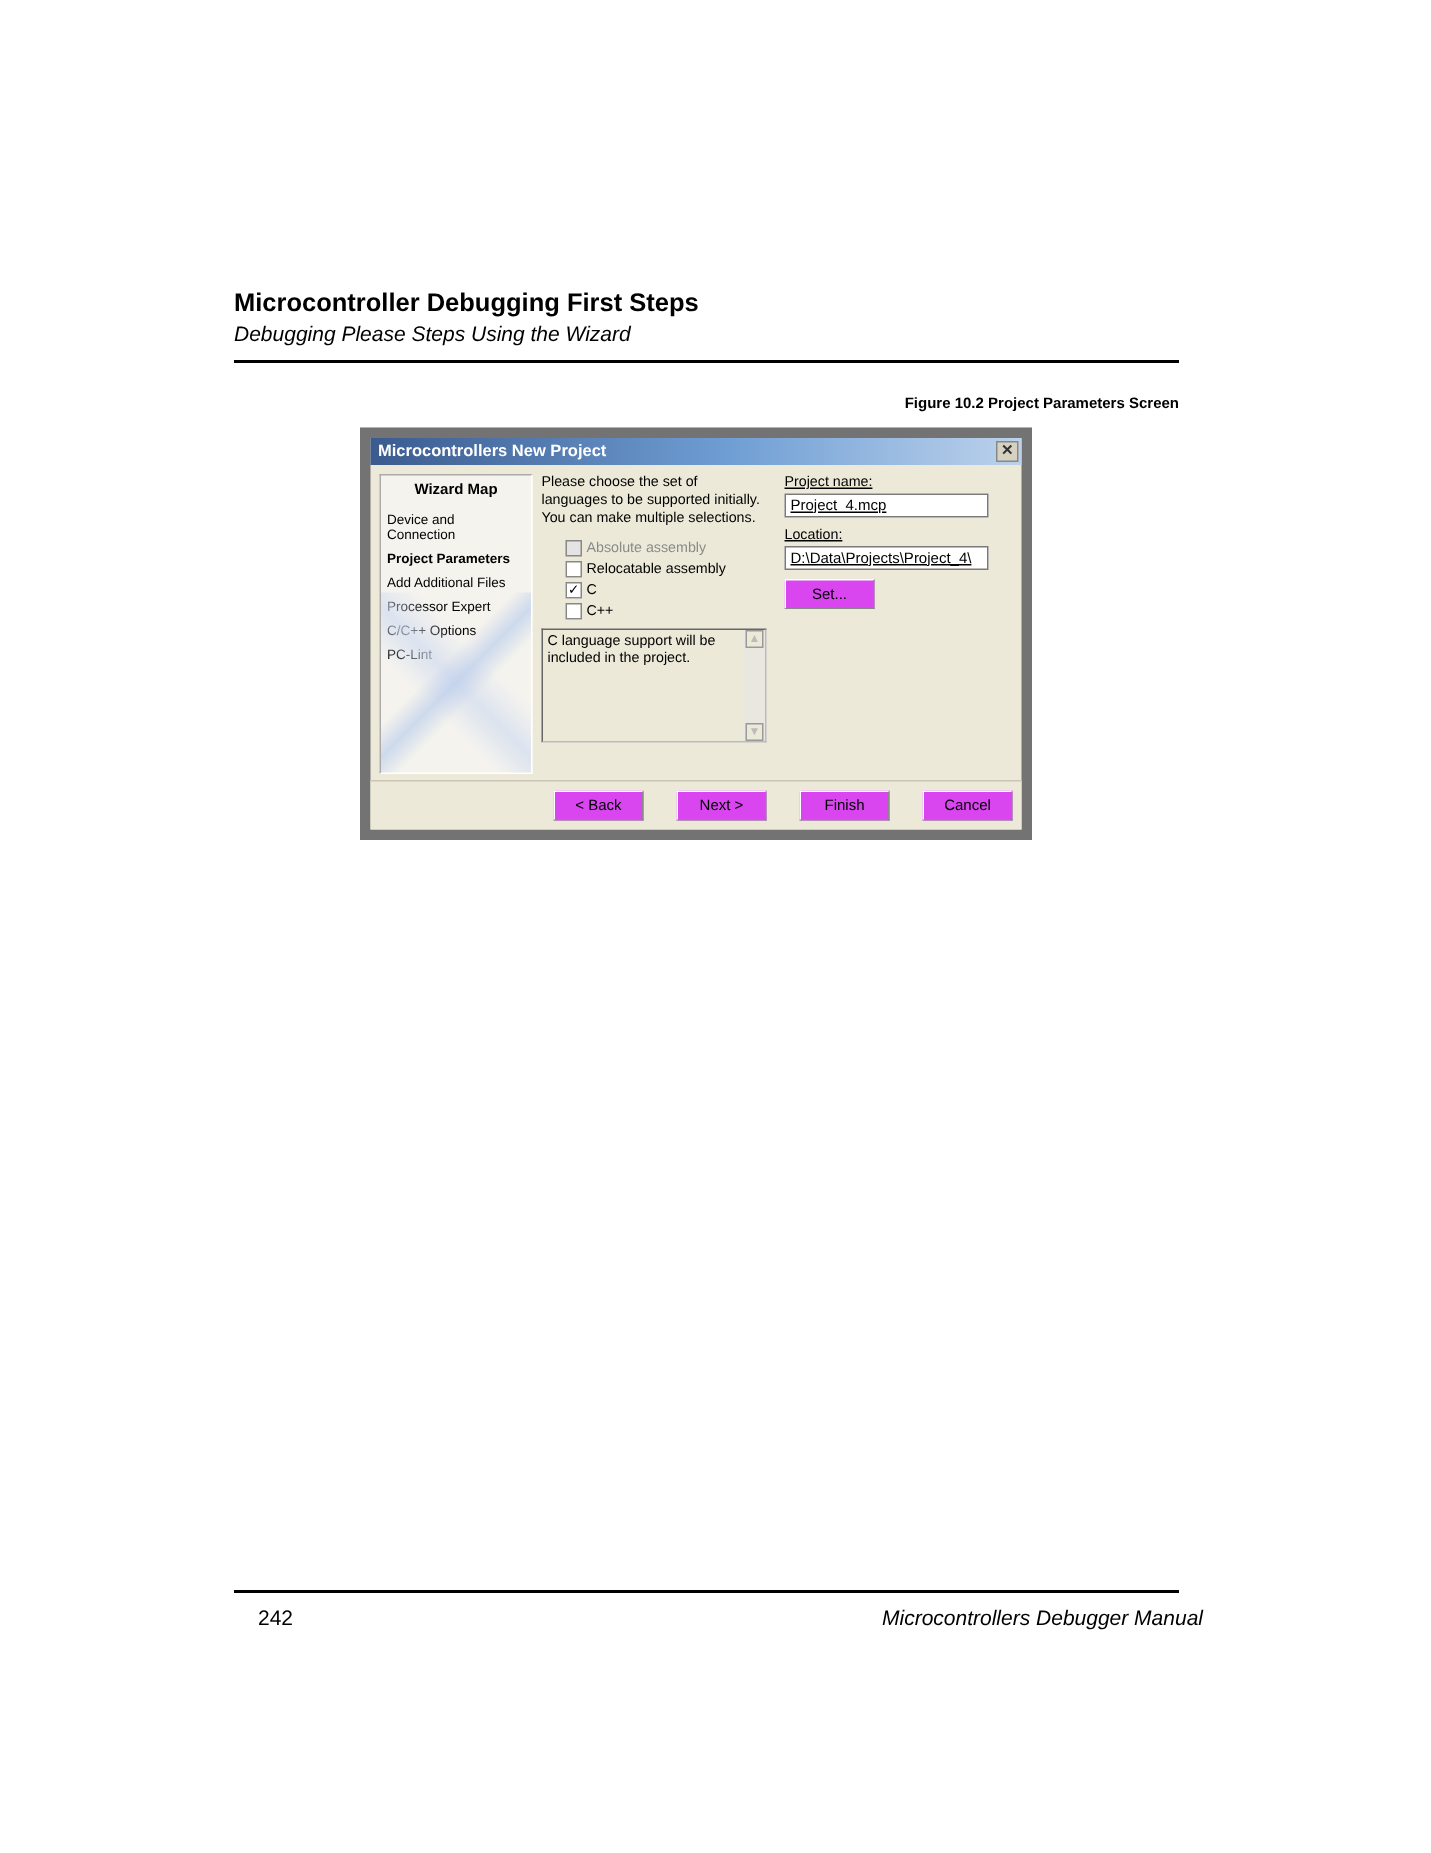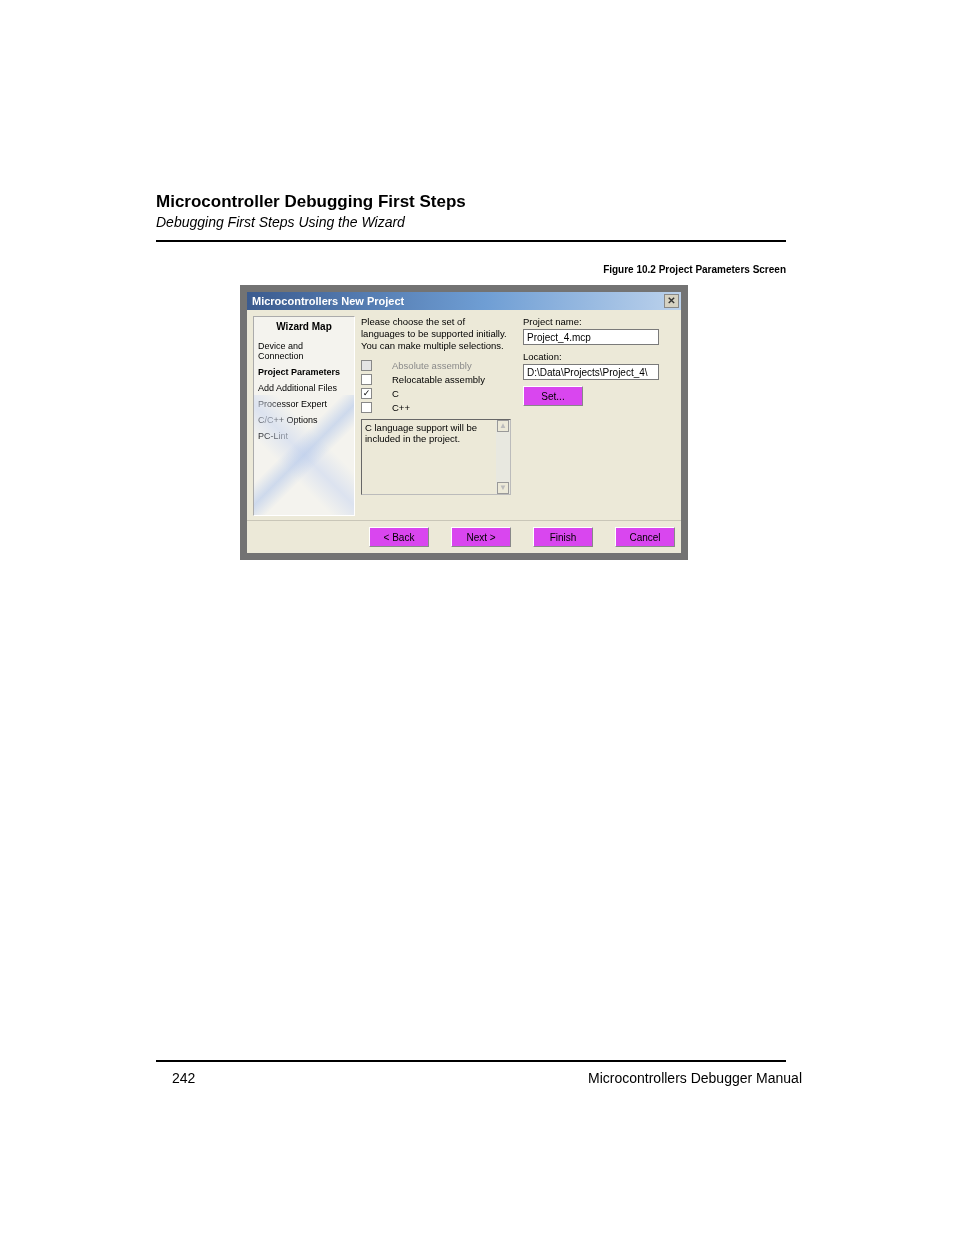--- a/index.html
+++ b/index.html
@@ -25,48 +25,48 @@
   .sidebar-item.active { font-weight: bold; }
   .sidebar-bg { position:absolute; left:0; bottom:0; width:100%; height:120px;
     background:
       linear-gradient(135deg, rgba(180,200,235,0.0) 40%, rgba(180,200,235,0.6) 50%, rgba(180,200,235,0.0) 60%),
       linear-gradient(45deg, rgba(210,220,240,0.0) 35%, rgba(210,220,240,0.7) 50%, rgba(210,220,240,0.0) 65%);
     pointer-events:none;
   }
 
   .mid-col { width: 150px; }
   .instr { font-size: 9.5px; color: #000; line-height: 1.25; margin-bottom: 8px; }
-  .checkline { display:flex; align-items:center; gap:20px; font-size:9.5px; margin: 3px 0; }
+  .checkline { display:flex; align-items:center; gap:3px; font-size:9.5px; margin: 3px 16px; }
   .checkline.disabled { color:#8a8a8a; }
   .chk { width:11px; height:11px; border:1px solid #888; background:#fff; display:inline-flex; align-items:center; justify-content:center; font-size:9px; line-height:1; }
   .chk.disabled { background:#e4e4e4; }
   .desc-box { margin-top:6px; border:1px inset #bbb; background:#ece9d8; font-size:9.5px; padding:2px 3px; height:76px; position:relative; }
   .desc-scroll { position:absolute; right:0; top:0; height:100%; width:14px; background:#e8e8e0; display:flex; flex-direction:column; justify-content:space-between; align-items:center; }
   .desc-arrow { width:12px; height:12px; border:1px solid #999; background:#ece9d8; font-size:8px; display:flex; align-items:center; justify-content:center; color:#777; }
   .desc-arrow.dis { color:#bbb; }
   .desc-text { padding-right:14px; }
 
-  .right-col { flex:1; padding-left: 6px; }
+  .right-col { flex:1; padding-left: 6px; text-decoration: underline; }
   .lbl { font-size: 9.5px; margin-bottom: 2px; }
   .txtfield { width: 100%; height: 16px; border: 1px solid #7a7a7a; background: #fff; font-size: 10px; padding: 1px 3px; font-family: Tahoma, Arial, sans-serif; margin-bottom: 6px; display:flex; align-items:center; }
   .btn { display:inline-flex; align-items:center; justify-content:center; height:20px; min-width:60px; padding:0 8px; background:#d946ef; border:1px solid #888; border-top-color:#fff; border-left-color:#fff; font-size:10px; font-family:Tahoma,Arial,sans-serif; }
   .btn-row { border-top:1px solid #c9c6b8; padding:6px; display:flex; justify-content:flex-end; gap:22px; background:#ece9d8; }
 
   
   .footer-rule { position: absolute; left: 156px; width: 630px; top: 1060px; border: none; border-top: 2px solid #000; }
   .footer { position: absolute; left: 172px; width: 630px; top: 1070px; display: flex; justify-content: space-between; font-size: 14px; }
-  .footer .manual { }
+  .footer .manual { font-style: italic; }
 </style>
 </head>
 <body>
 
 <div class="page">
   <div class="content">
     <div class="chapter-title">Microcontroller Debugging First Steps</div>
-    <div class="section-title">Debugging First Steps Using the Wizard</div>
+    <div class="section-title">Debugging Please Steps Using the Wizard</div>
     <hr class="hr1">
     <div class="figure-caption">Figure 10.2  Project Parameters Screen</div>
 
     <div class="dialog-wrap">
       <div class="dialog">
 
         <div class="titlebar">
           <span class="title-text">Microcontrollers New Project</span>
           <span class="close-btn">✕</span>
         </div>

